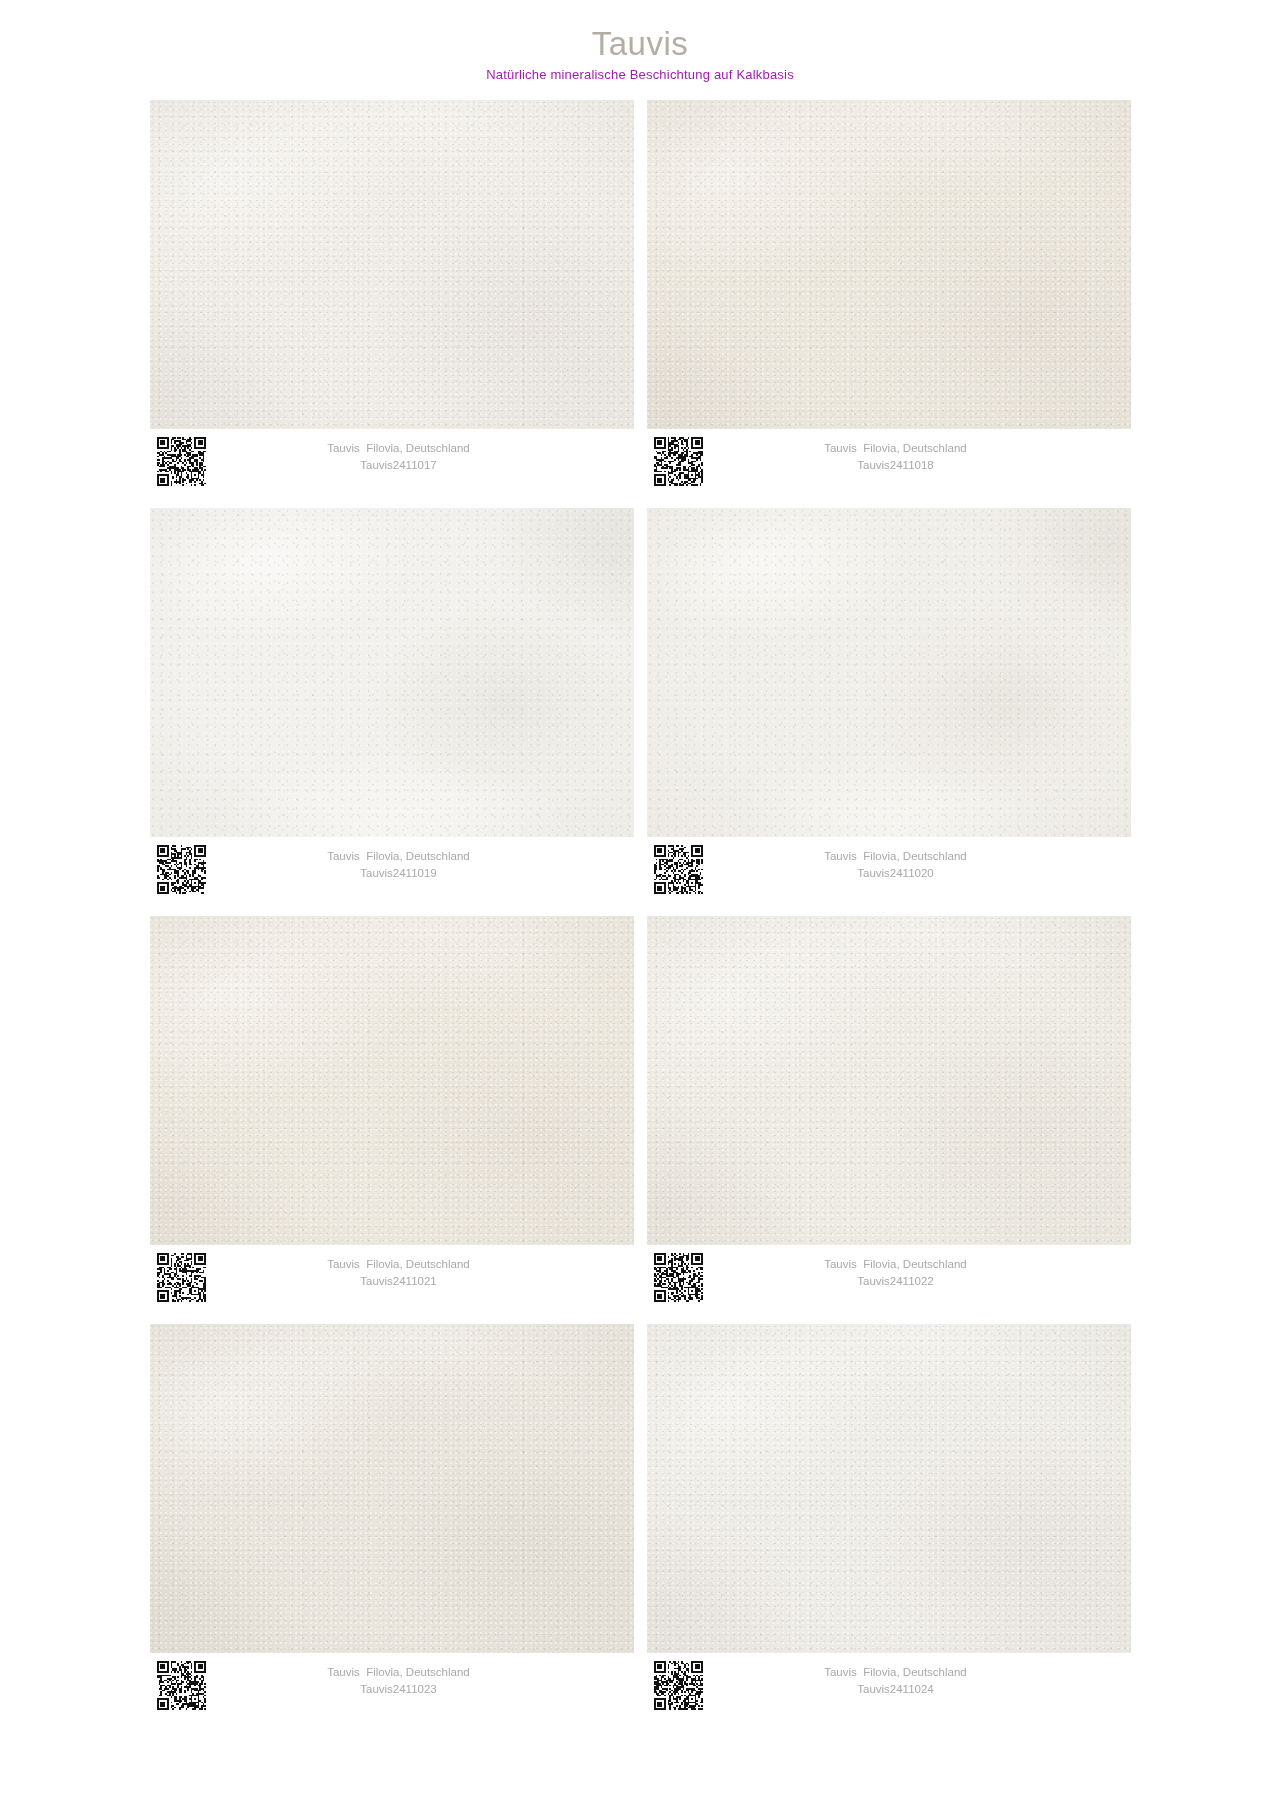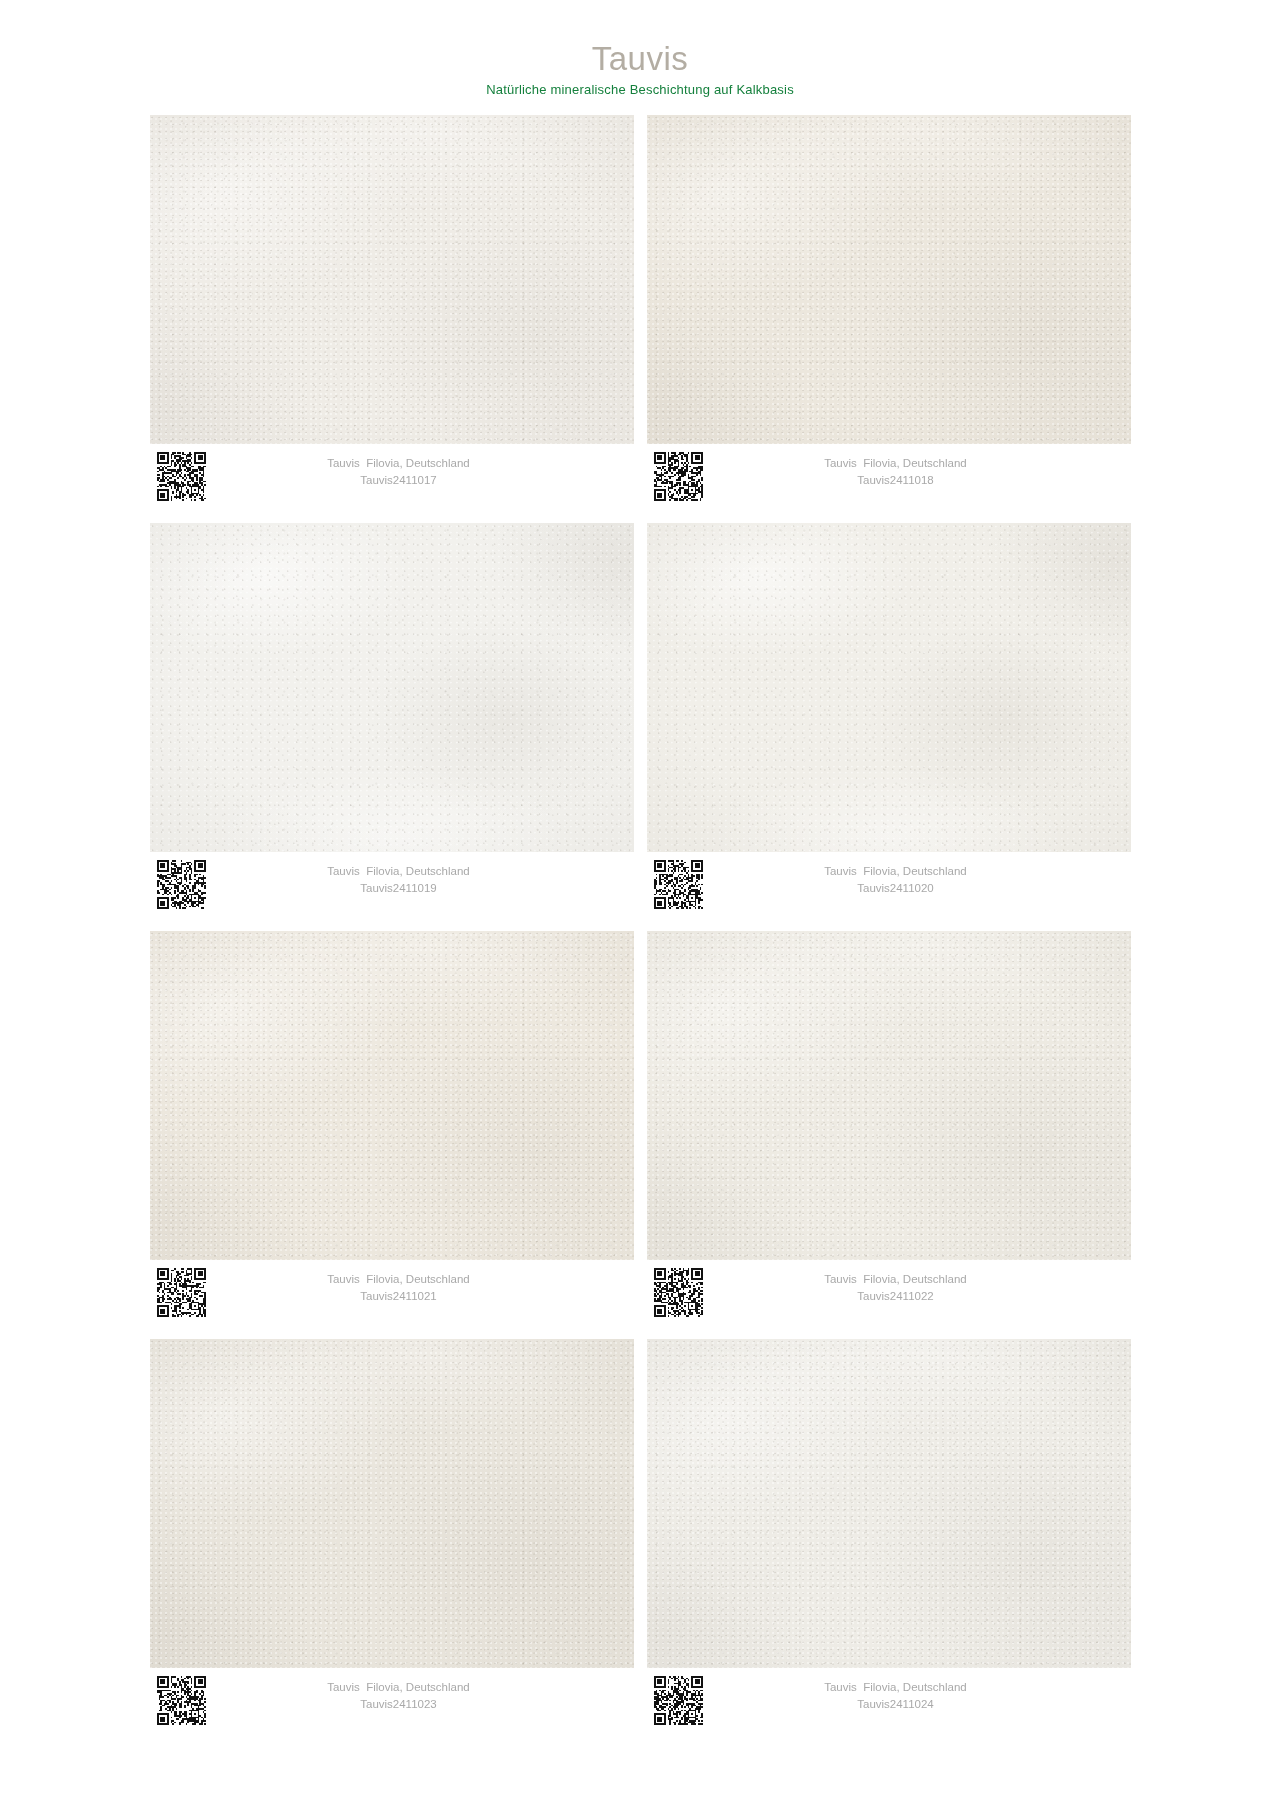--- a/index.html
+++ b/index.html
@@ -12,34 +12,34 @@
     height: 1810px;
     font-family: "Liberation Sans", sans-serif;
     -webkit-font-smoothing: antialiased;
     position: relative;
     overflow: hidden;
   }
 
   
   .page-header {
     text-align: center;
-    padding-top: 41px;
+    padding-top: 26px;
   }
   .page-title {
     font-size: 33px;
     font-weight: 400;
     color: #b3ada3;
     letter-spacing: 0.5px;
     line-height: 1.12;
     margin: 0;
   }
   .page-subtitle {
     font-size: 13px;
     font-weight: 400;
-    color: #15803d;
+    color: #a21caf;
     letter-spacing: 0.2px;
     margin: 4px 0 0 0;
   }
 
   
   .swatch-grid {
     margin: 0 auto;
     padding-top: 18px;
     width: 1060px;
     display: grid;

